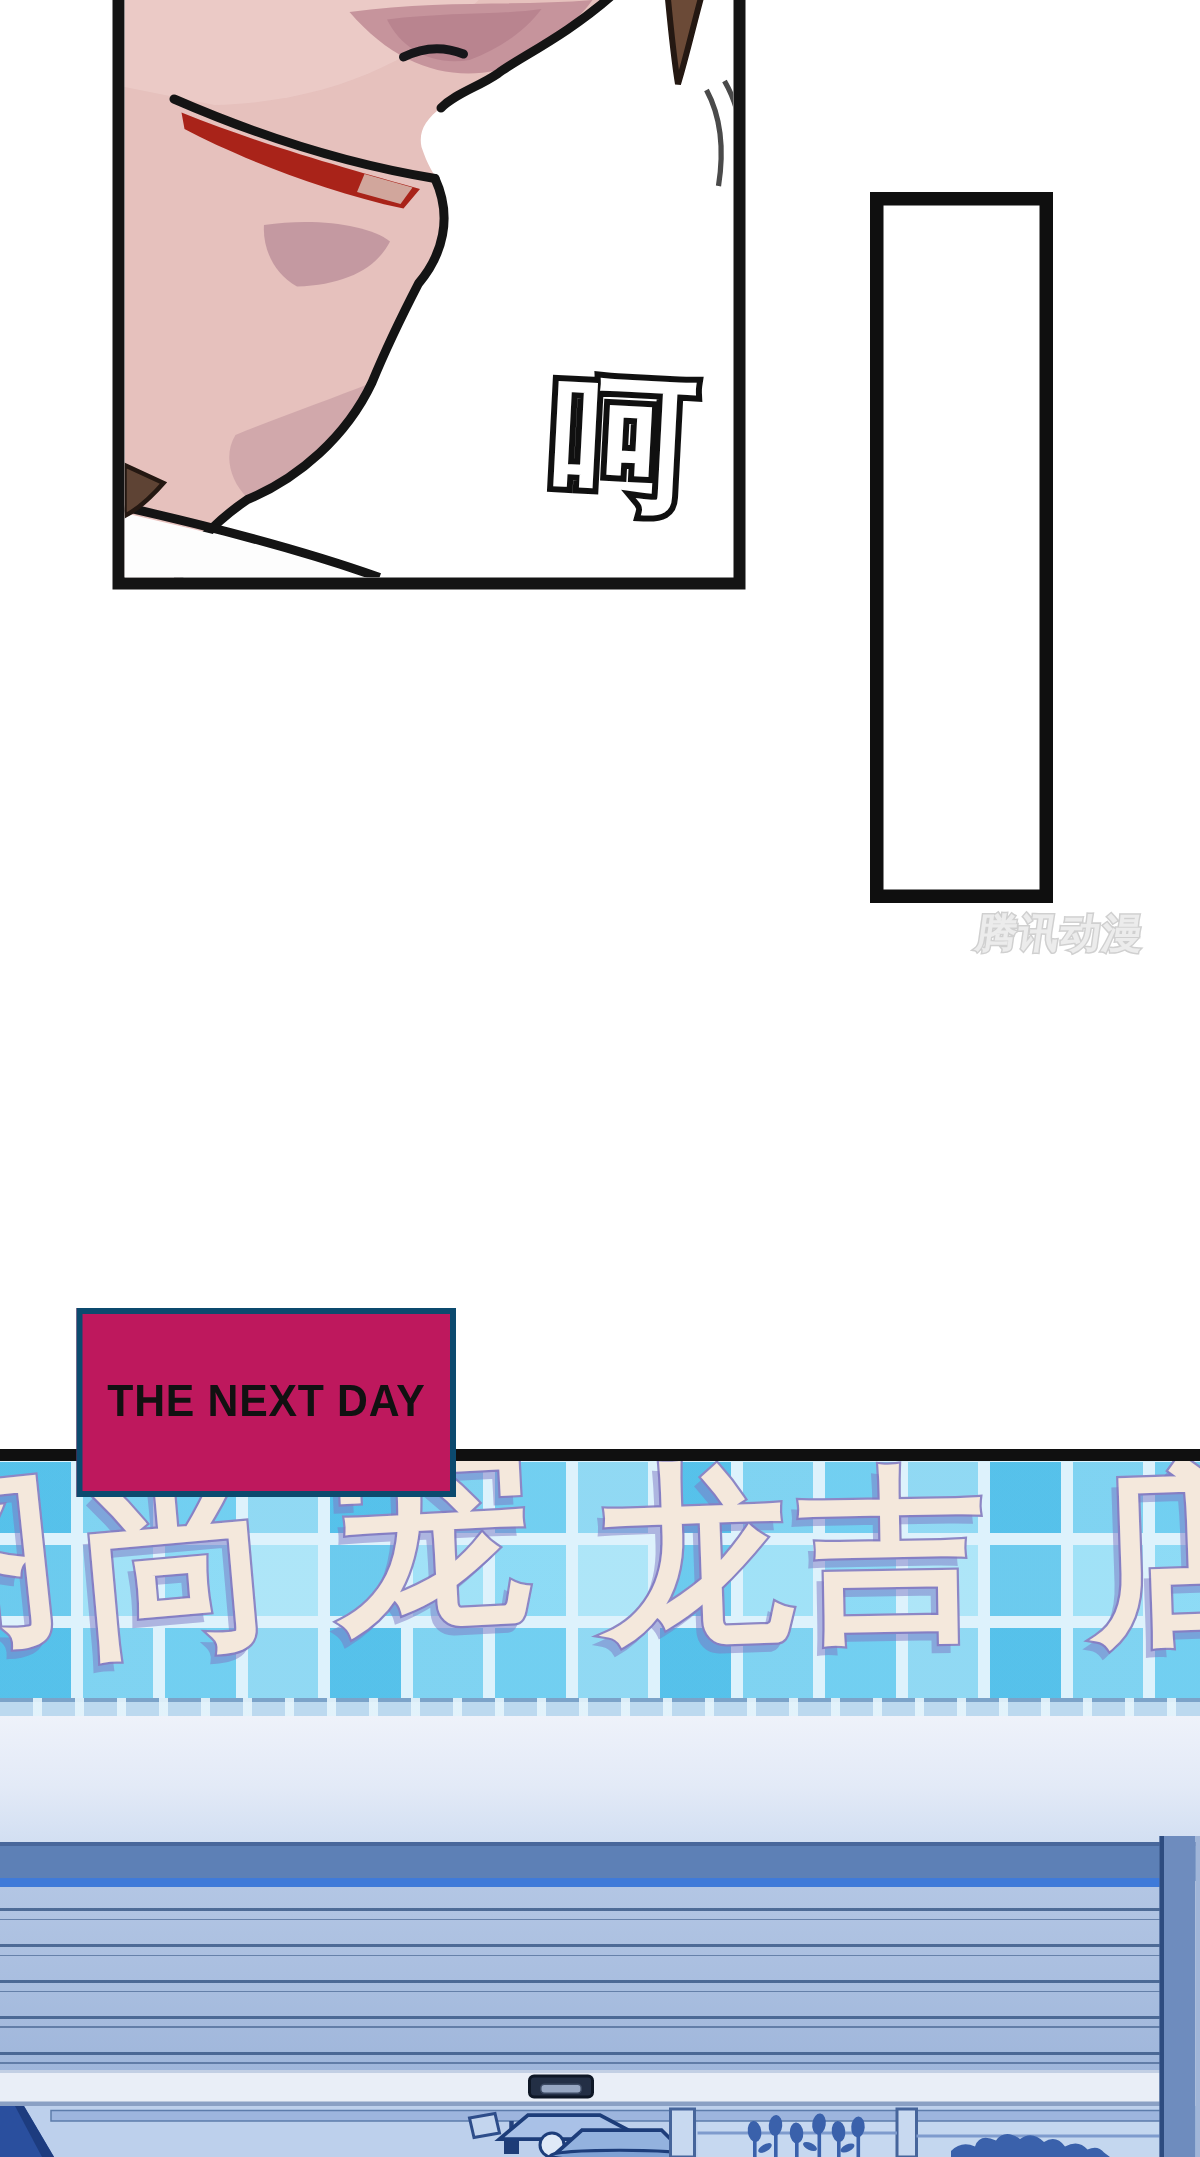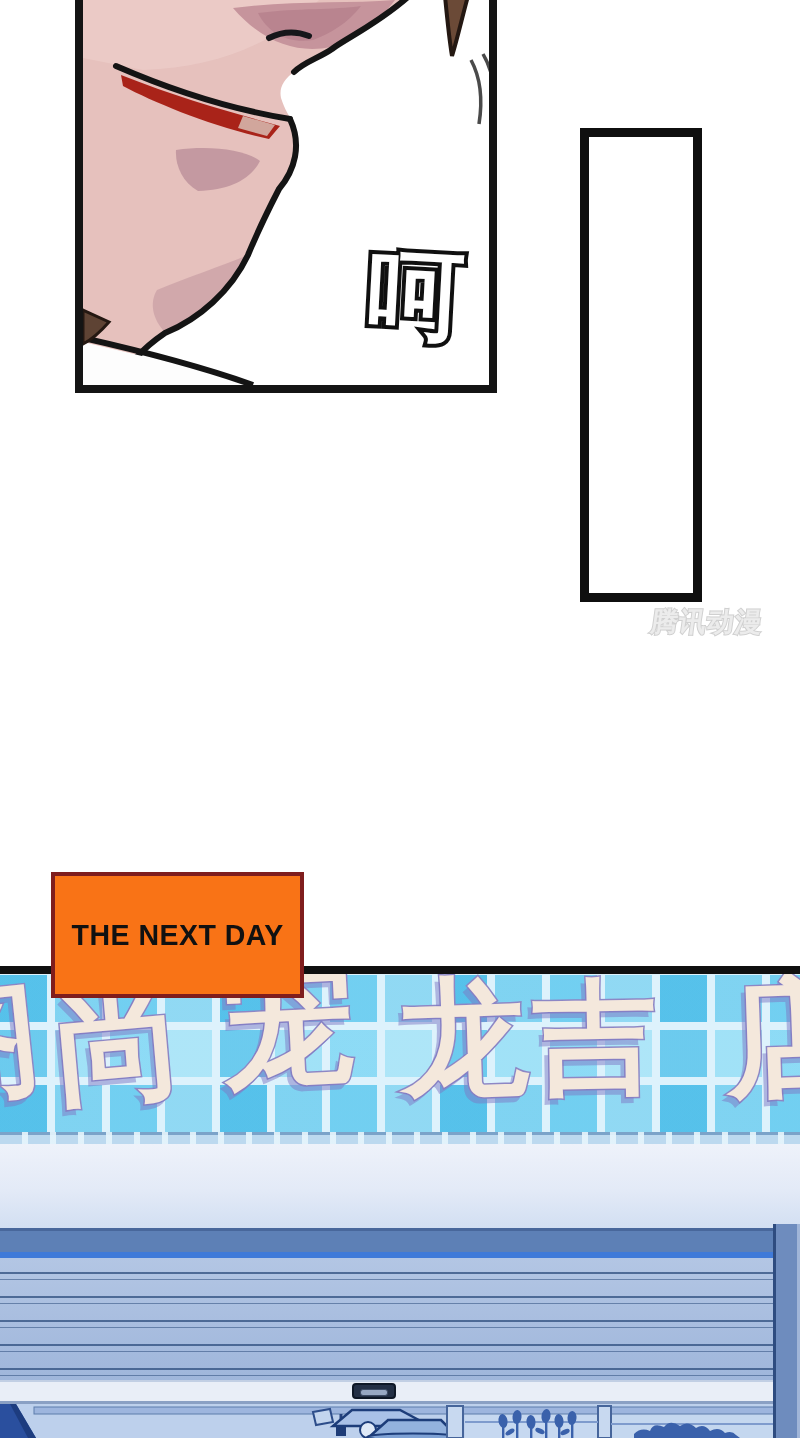--- a/index.html
+++ b/index.html
@@ -101,21 +101,21 @@
   .interior svg{position:absolute;left:0;top:0;width:800px;height:34px;}
   .frame-right{
     position:absolute;left:773px;top:250px;width:24px;height:214px;
     background:#6e8cbe;border-left:3px solid #2e4c80;box-sizing:border-box;
   }
   .frame-right-outer{position:absolute;left:797px;top:250px;width:3px;height:214px;background:#a0b5d8;}
 
   
   .caption-box{
     position:absolute;left:51px;top:872px;width:245px;height:118px;
-    border:4px solid #7f1d1d;background:#f97316;z-index:5;
+    border:4px solid #0c4a6e;background:#be185d;z-index:5;
     display:flex;align-items:center;justify-content:center;
   }
   .caption-text{
     font-family:"Liberation Sans","DejaVu Sans",sans-serif;
     font-weight:bold;font-size:30px;color:#111111;
     transform:scaleX(0.95);white-space:nowrap;letter-spacing:0.5px;
   }
 </style>
 </head>
 <body>

